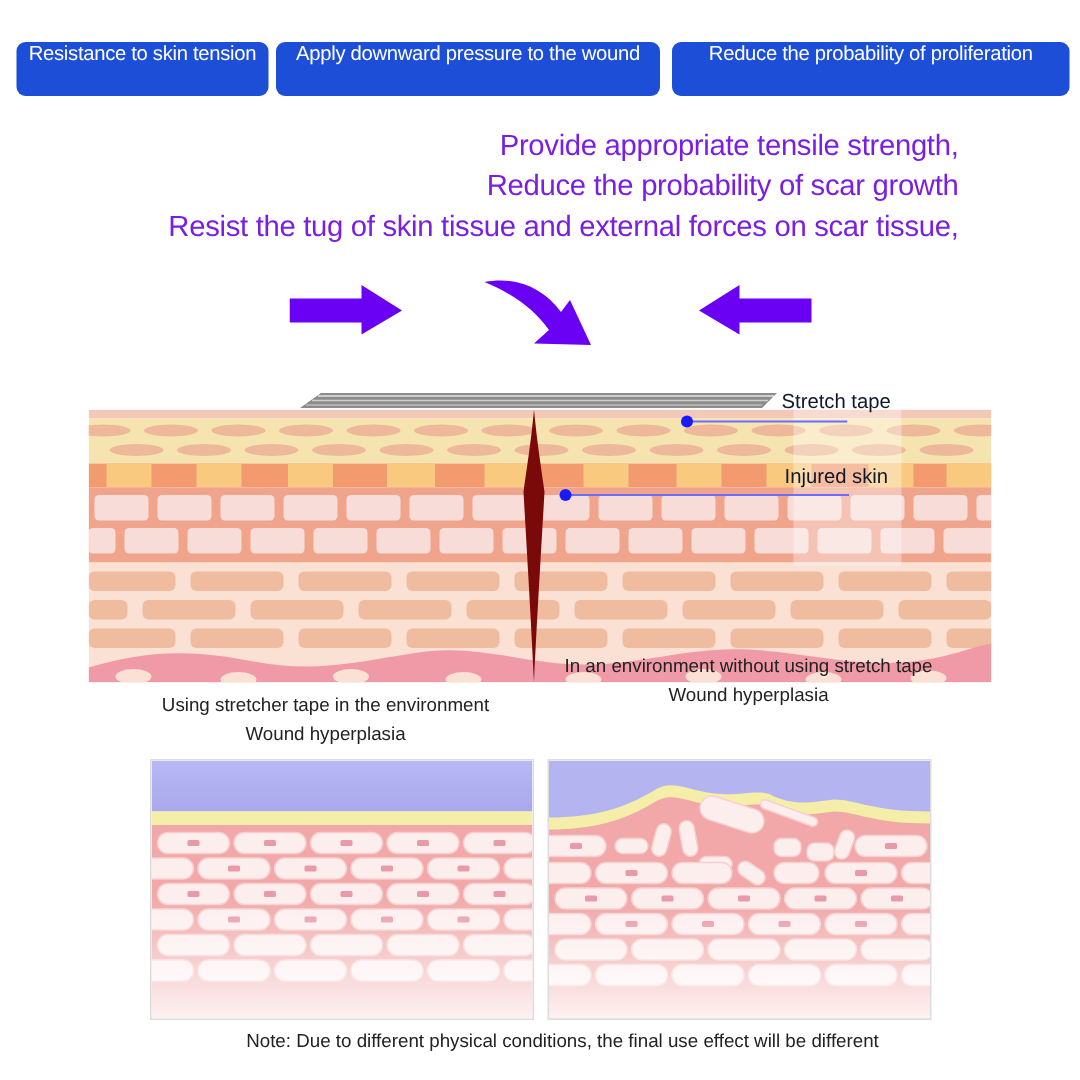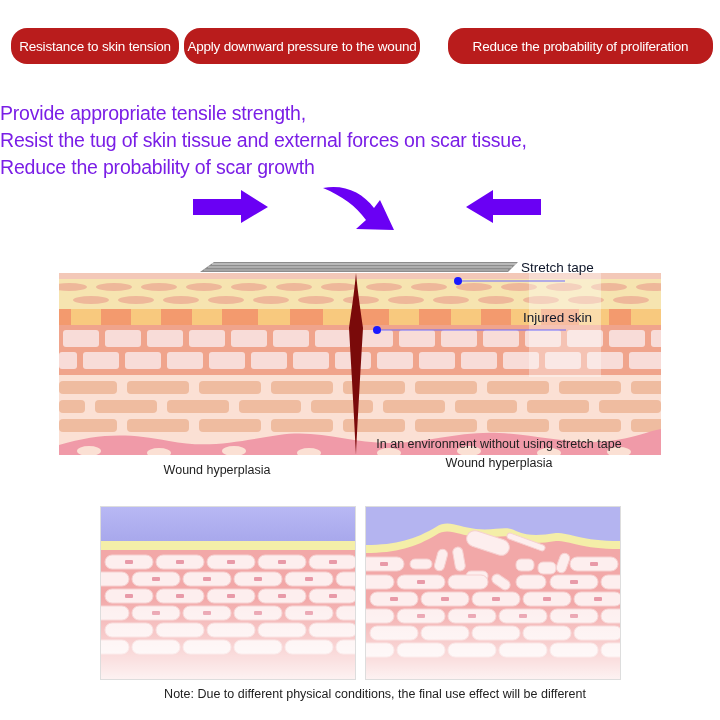--- a/index.html
+++ b/index.html
@@ -1,50 +1,50 @@
 <!DOCTYPE html>
 <html><head>
 <meta charset="utf-8">
 <style>
   html, body { margin: 0; padding: 0; background: #ffffff; }
   body { width: 720px; height: 720px; position: relative; overflow: hidden; font-family: "Liberation Sans", sans-serif; }
   .pill {
-    position: absolute; top: 28px; height: 36px; background: #b91c1c; color: #fff;
-    border-radius: 16px; font-size: 13.5px; display: flex; align-items: center; justify-content: center;
+    position: absolute; top: 28px; height: 36px; background: #1d4ed8; color: #fff;
+    border-radius: 6px; font-size: 13.5px; display: flex; align-items: flex-start; justify-content: center;
     white-space: nowrap; letter-spacing: -0.2px;
   }
   .headline {
-    position: absolute; left: 0; width: 639px; top: 100px; text-align: left;
+    position: absolute; left: 0; width: 639px; top: 84px; text-align: right;
     color: #7a1ee6; font-size: 19.5px; line-height: 27px; letter-spacing: -0.2px;
   }
   .arrow { position: absolute; }
   .skin { position: absolute; left: 59px; top: 273px; width: 602px; height: 182px; overflow: hidden; }
   .tape { position: absolute; }
   .label { position: absolute; font-size: 13.5px; color: #0f172a; white-space: nowrap; }
   .caption { position: absolute; font-size: 12.5px; color: #222; text-align: center; line-height: 19px; }
   .panel { position: absolute; top: 506px; width: 254px; height: 172px; border: 1px solid #ddd; overflow: hidden; }
   .note { position: absolute; left: 15px; width: 720px; top: 687px; text-align: center; font-size: 12.5px; color: #222; }
 </style>
 </head>
 <body>
 
 <div class="pill" style="left:11px;width:168px;">
   <span>Resistance to skin tension</span>
 </div>
-<div class="pill" style="left:184px;width:236px;">
+<div class="pill" style="left:184px;width:256px;">
   <span>Apply downward pressure to the wound</span>
 </div>
 <div class="pill" style="left:448px;width:265px;">
   <span>Reduce the probability of proliferation</span>
 </div>
 
 <div class="headline">
   <div>Provide appropriate tensile strength,</div>
+  <div>Reduce the probability of scar growth</div>
   <div>Resist the tug of skin tissue and external forces on scar tissue,</div>
-  <div>Reduce the probability of scar growth</div>
 </div>
 
 <svg class="arrow" style="left:193px;top:190px;" width="76" height="34" viewBox="0 0 76 34">
   <polygon points="0,9 48,9 48,0 75,17 48,33 48,25 0,25" fill="#6a00f4"></polygon>
 </svg>
 <svg class="arrow" style="left:322px;top:186px;" width="74" height="46" viewBox="0 0 74 46">
   <path d="M1,2 C22,-2 40,6 52,22 L58,14 L72,44 L34,43 L44,34 C34,20 20,10 1,2 Z" fill="#6a00f4"></path>
 </svg>
 <svg class="arrow" style="left:466px;top:190px;" width="76" height="34" viewBox="0 0 76 34">
   <polygon points="75,9 27,9 27,0 0,17 27,33 27,25 75,25" fill="#6a00f4"></polygon>
@@ -196,20 +196,21 @@
 </svg>
 <span class="label" style="left:521px;top:260px;">Stretch tape</span>
 
 <svg class="tape" style="left:372px;top:325px;" width="194" height="10" viewBox="0 0 194 10">
   <line x1="5" y1="5" x2="194" y2="5" stroke="#6c6cff" stroke-width="1.2"></line>
   <circle cx="5" cy="5" r="4" fill="#1a1aff"></circle>
 </svg>
 <span class="label" style="left:523px;top:310px;text-align:center;">Injured skin</span>
 
 <div class="caption" style="left:88px;width:258px;top:461px;">
+  <div>Using stretcher tape in the environment</div>
   <div>Wound hyperplasia</div>
 </div>
 <div class="caption" style="left:354px;width:290px;top:435px;">
   <div>In an environment without using stretch tape</div>
   <div>Wound hyperplasia</div>
 </div>
 
 <div class="panel" style="left:100px;">
   <svg width="254" height="172" viewBox="0 0 254 172">
     <defs>

